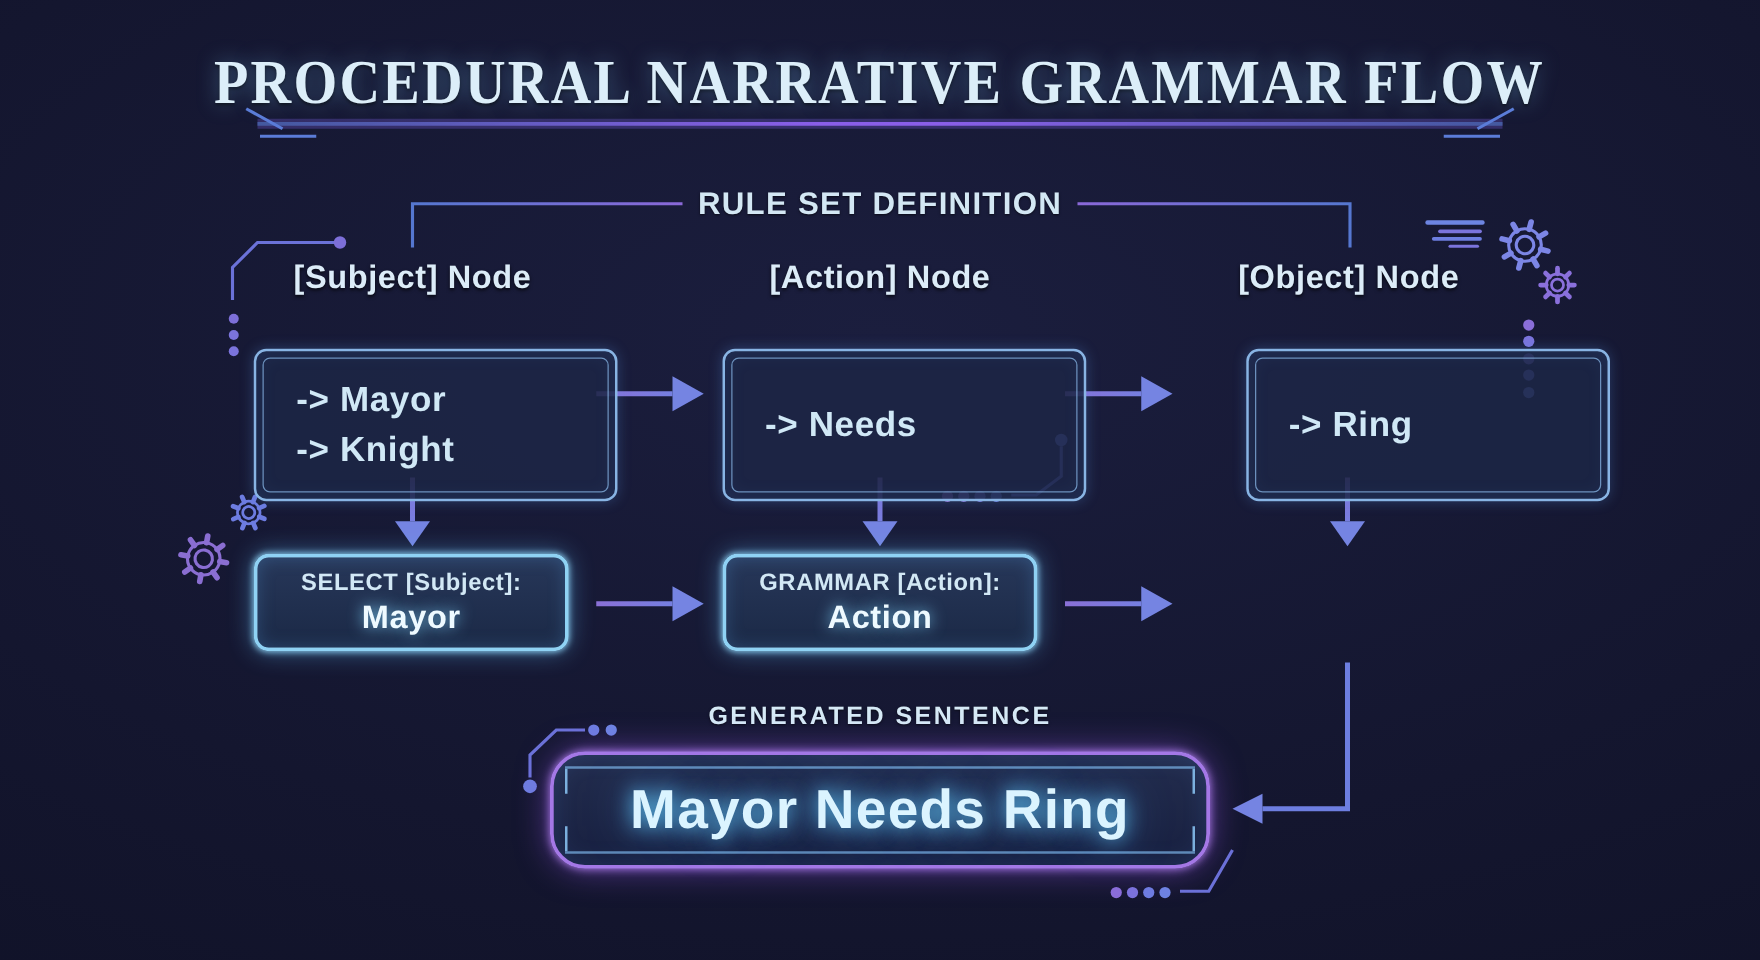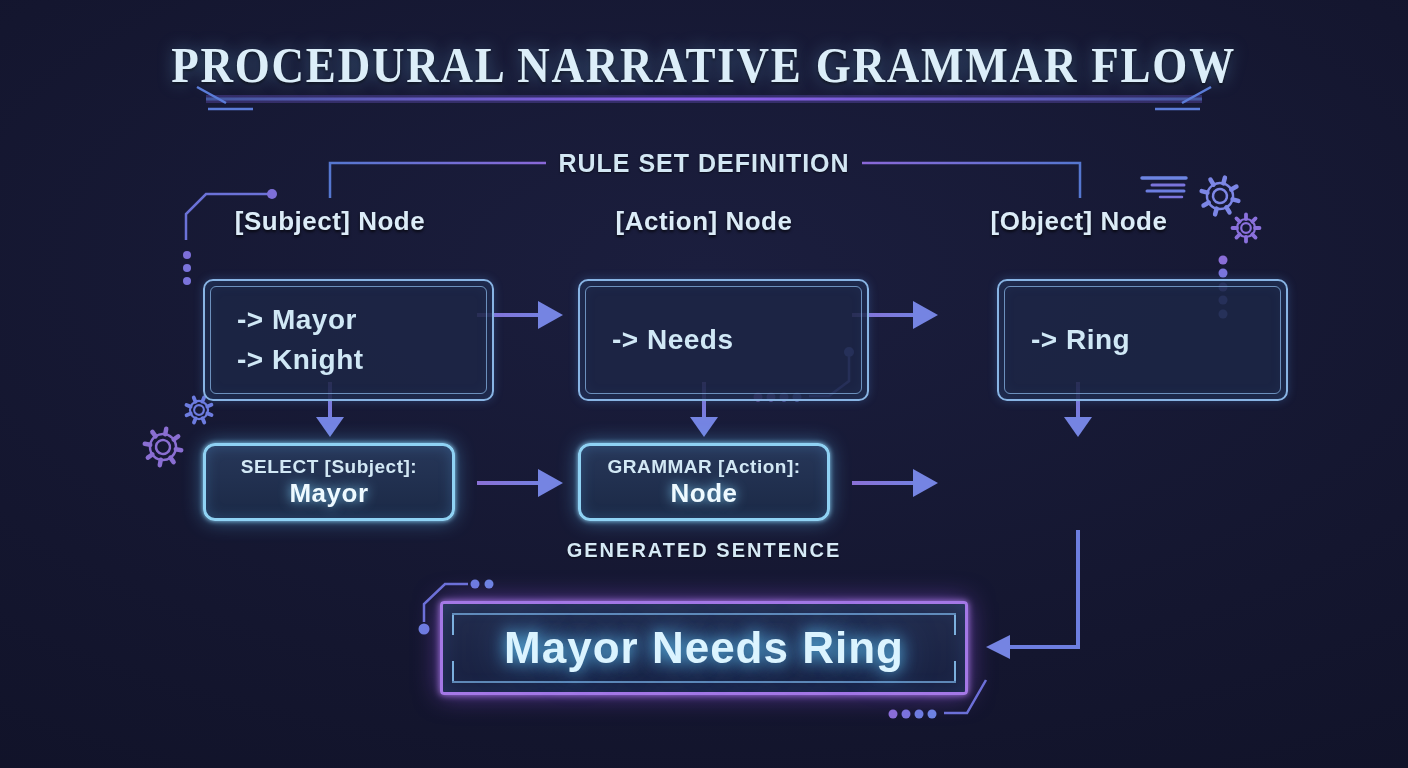--- a/index.html
+++ b/index.html
@@ -47,27 +47,27 @@
     border:3px solid #8fd2f4; border-radius:12px;
     background:linear-gradient(180deg,#273759 0%, #1b2946 100%);
     box-shadow:0 0 20px rgba(100,195,255,0.45), 0 0 5px rgba(160,225,255,0.9), inset 0 0 14px rgba(90,170,240,0.25);
     display:flex; flex-direction:column; align-items:center; justify-content:center; gap:0;
   }
   .select-label { font-size:19px; font-weight:600; color:#d2e8f5; letter-spacing:0.5px; }
   .select-value { font-size:26px; font-weight:800; color:#eefaff; letter-spacing:0.5px;
                   text-shadow:0 0 12px rgba(130,215,255,0.9); }
 
   .gen-heading {
-    position:absolute; top:539px; left:0; width:100%; text-align:center;
+    position:absolute; top:562px; left:0; width:100%; text-align:center;
     font-size:20px; font-weight:700; letter-spacing:2px; color:#d6eaf6;
     text-shadow:0 1px 2px rgba(0,0,0,0.6);
   }
   .gen-box {
     position:absolute; left:440px; top:601px; width:528px; height:94px; box-sizing:border-box;
-    border:3.5px solid #a478e6; border-radius:4px;
+    border:3.5px solid #a478e6; border-radius:28px;
     background:linear-gradient(180deg,#232d4e 0%, #182040 100%);
     box-shadow:0 0 26px rgba(150,85,235,0.55), 0 0 7px rgba(200,150,255,0.9), inset 0 0 20px rgba(90,140,230,0.18);
   }
   .gen-frame {
     position:absolute; inset:9px;
     border-top:2px solid rgba(130,190,245,0.65);
     border-bottom:2px solid rgba(130,190,245,0.65);
   }
   .stub { position:absolute; width:2px; height:20px; background:rgba(140,200,248,0.85); }
   .stub.tl { left:0; top:0; } .stub.bl { left:0; bottom:0; }
@@ -286,21 +286,21 @@
       <div class="option-line">-&gt; Ring</div>
     </div>
   </div>
 
   <div class="select-box" style="left:203px">
     <div class="select-label">SELECT [Subject]:</div>
     <div class="select-value">Mayor</div>
   </div>
   <div class="select-box" style="left:578px">
     <div class="select-label">GRAMMAR [Action]:</div>
-    <div class="select-value">Node</div>
+    <div class="select-value">Action</div>
   </div>
 
   <div class="gen-heading">GENERATED SENTENCE</div>
   <div class="gen-box">
     <div class="gen-frame">
       <div class="stub tl"></div>
       <div class="stub tr"></div>
       <div class="stub bl"></div>
       <div class="stub br"></div>
     </div>

